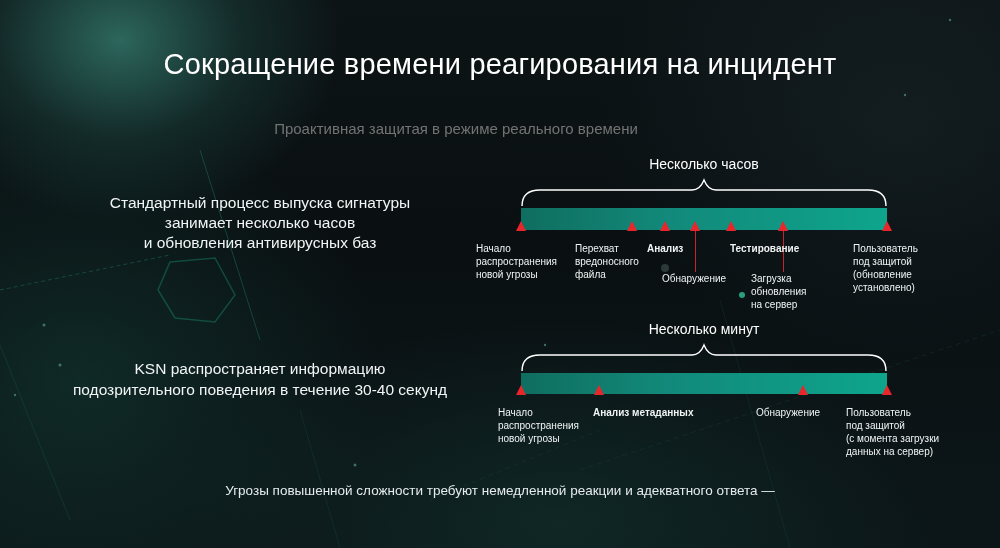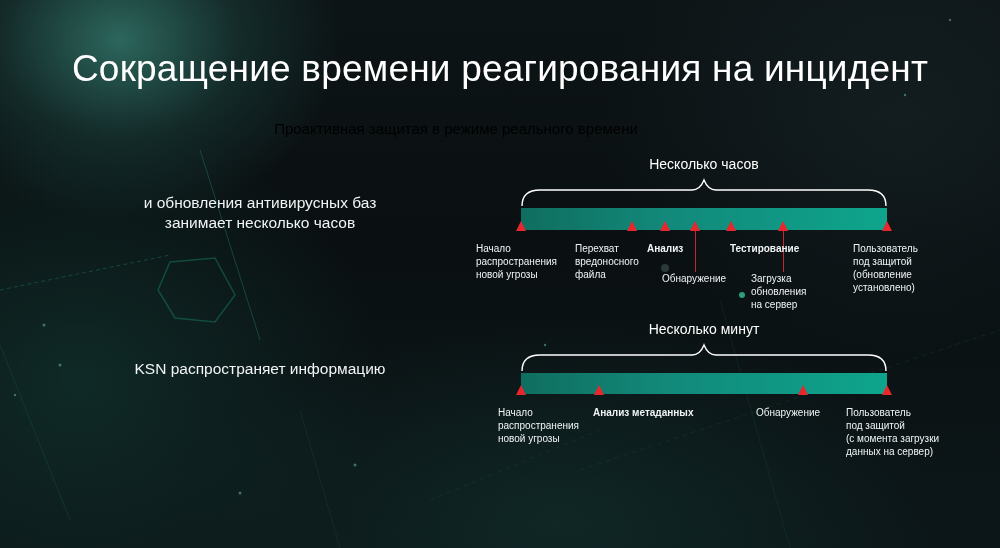--- a/index.html
+++ b/index.html
@@ -11,25 +11,25 @@
     background:
       radial-gradient(ellipse 220px 180px at 120px 40px, rgba(70,170,150,0.55), rgba(40,110,100,0.25) 55%, rgba(0,0,0,0) 100%),
       radial-gradient(ellipse 300px 260px at 80px 380px, rgba(20,70,60,0.45), rgba(0,0,0,0) 100%),
       radial-gradient(ellipse 380px 200px at 560px 520px, rgba(20,60,55,0.45), rgba(0,0,0,0) 100%),
       radial-gradient(ellipse 300px 240px at 900px 120px, rgba(30,45,50,0.4), rgba(0,0,0,0) 100%),
       linear-gradient(180deg, #0d1416 0%, #0a1012 45%, #0c1618 100%);
   }
   .bg-deco { position:absolute; inset:0; pointer-events:none; }
   .title {
     position:absolute; left:0; width:1000px; top:48px;
-    text-align:center; font-size:37px; font-weight:normal; letter-spacing:0.2px;
+    text-align:center; font-size:29px; font-weight:normal; letter-spacing:0.2px;
   }
   .subtitle {
     position:absolute; left:0; width:912px; top:120px;
-    text-align:center; font-size:15px; color:#000000;
+    text-align:center; font-size:15px; color:#737373;
   }
   .left-desc {
     position:absolute; text-align:center; font-size:15.5px; line-height:20px; color:#f2f5f5;
   }
   .left-desc.top { left:30px; width:460px; top:193px; }
   .left-desc.bottom { left:20px; width:480px; top:358px; line-height:21px; }
   .footer {
     position:absolute; left:0; width:1000px; top:482px;
     text-align:center; font-size:13.5px; line-height:17px; color:#e6ecec;
   }
@@ -77,22 +77,23 @@
       <circle cx="545" cy="345" r="1.2"></circle>
   </g>
   <circle cx="742" cy="295" r="3" fill="#2fc49a" opacity="0.8"></circle>
   <circle cx="665" cy="268" r="4" fill="#8ab3ac" opacity="0.25"></circle>
 </svg>
 
 <div class="title">Сокращение времени реагирования на инцидент</div>
 <div class="subtitle">Проактивная защитая в режиме реального времени</div>
 
 <div class="left-desc top">
+  <div>Стандартный процесс выпуска сигнатуры</div>
+  <div>занимает несколько часов</div>
   <div>и обновления антивирусных баз</div>
-  <div>занимает несколько часов</div>
 </div>
 
 <div class="brace-label" style="left:604px; top:156px;">Несколько часов</div>
 <svg style="position:absolute; left:516px; top:176px;" width="376" height="32">
   <path d="M6 30 Q6 14 24 14 L176 14 Q184 14 188 4 Q192 14 200 14 L352 14 Q370 14 370 30" stroke="#ffffff" stroke-width="1.4" fill="none"></path>
 </svg>
 <div class="bar top"></div>
 <div class="vline" style="left:694.5px; top:226px; height:46px;"></div>
 <div class="vline" style="left:782.5px; top:226px; height:46px;"></div>
 <div class="tri" style="left:516px; top:221px;"></div>
@@ -129,20 +130,21 @@
 </div>
 <div class="lbl" style="left:853px; top:242px;">
   <div>Пользователь</div>
   <div>под защитой</div>
   <div>(обновление</div>
   <div>установлено)</div>
 </div>
 
 <div class="left-desc bottom">
   <div>KSN распространяет информацию</div>
+  <div>подозрительного поведения в течение 30-40 секунд</div>
 </div>
 
 <div class="brace-label" style="left:604px; top:321px;">Несколько минут</div>
 <svg style="position:absolute; left:516px; top:341px;" width="376" height="32">
   <path d="M6 30 Q6 14 24 14 L176 14 Q184 14 188 4 Q192 14 200 14 L352 14 Q370 14 370 30" stroke="#ffffff" stroke-width="1.4" fill="none"></path>
 </svg>
 <div class="bar bottom"></div>
 <div class="tri" style="left:516px; top:385px;"></div>
 <div class="tri" style="left:594px; top:385px;"></div>
 <div class="tri" style="left:798px; top:385px;"></div>
@@ -160,13 +162,14 @@
   <div>Обнаружение</div>
 </div>
 <div class="lbl" style="left:846px; top:406px;">
   <div>Пользователь</div>
   <div>под защитой</div>
   <div>(с момента загрузки</div>
   <div>данных на сервер)</div>
 </div>
 
 <div class="footer">
+  <div>Угрозы повышенной сложности требуют немедленной реакции и адекватного ответа —</div>
 </div>
 
 </body></html>

